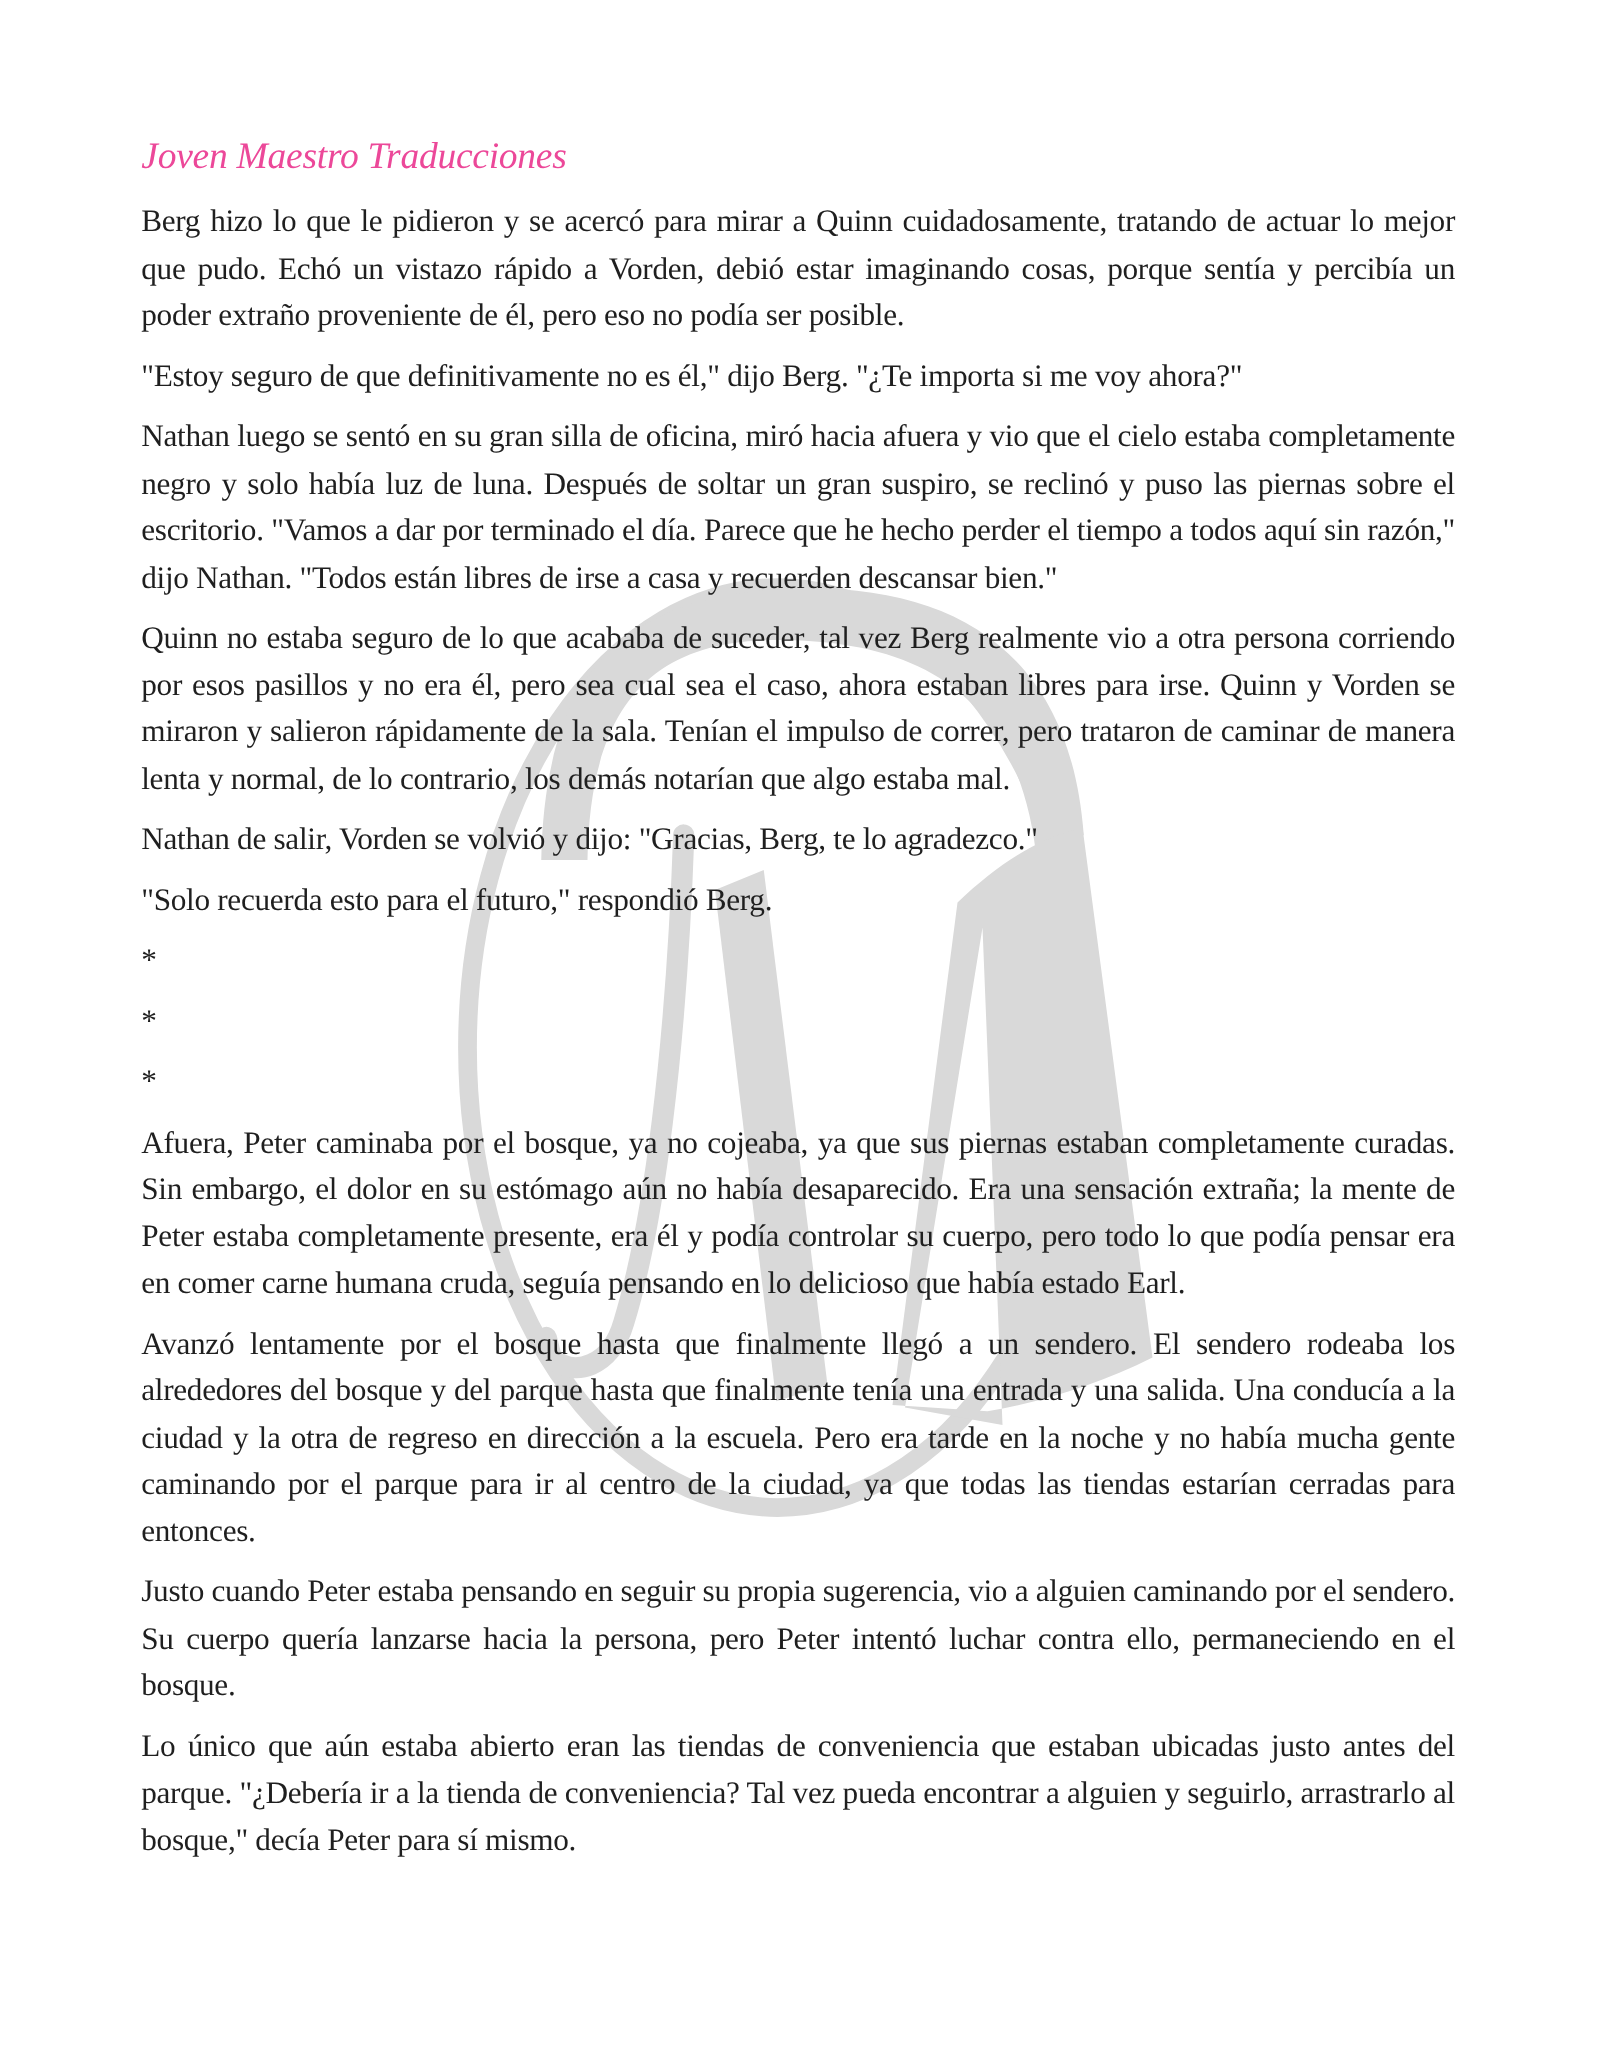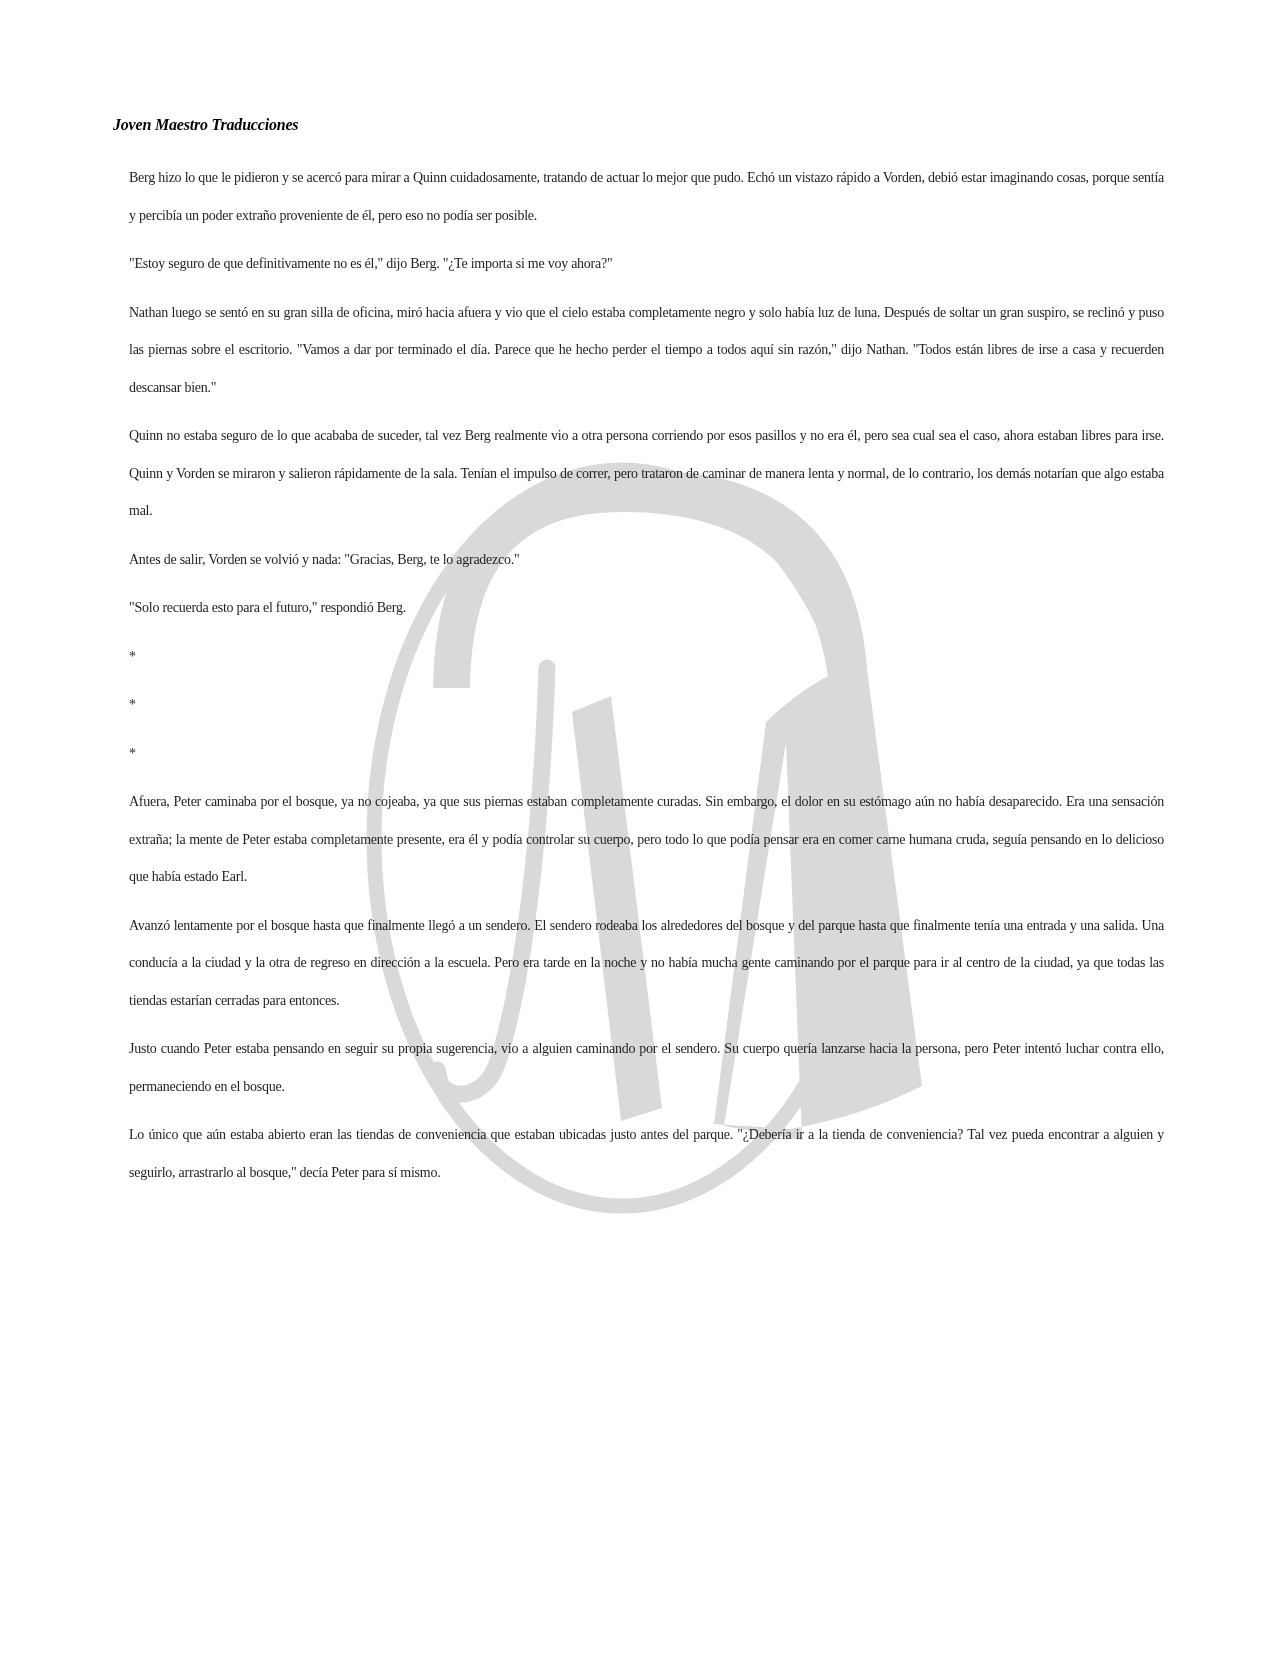--- a/index.html
+++ b/index.html
@@ -30,35 +30,35 @@
     z-index: 0;
   }
   .content {
     position: relative;
     z-index: 1;
     padding: 106px 116px 0 113px;
     box-sizing: border-box;
     width: 1280px;
   }
   .doc-title {
-    font-size: 16px;
-    font-weight: bold;
+    font-size: 30px;
+    font-weight: normal;
     font-style: italic;
-    color: #000000;
+    color: #ec4899;
     line-height: 37px;
     margin: 0 0 16px 0;
     letter-spacing: -0.2px;
   }
   .para {
-    font-size: 14px;
+    font-size: 25px;
     color: #1f1f1f;
     line-height: 37.5px;
     letter-spacing: -0.25px;
     text-align: justify;
-    margin: 0 0 11px 16px;
+    margin: 0 0 11px 0;
   }
 </style>
 </head>
 <body>
 
 <div class="page">
 
   <svg class="watermark" viewBox="0 0 1280 1656" xmlns="http://www.w3.org/2000/svg" aria-hidden="true">
     <g fill="#d9d9d9" stroke="none">
 
@@ -92,21 +92,21 @@
     </g>
   </svg>
 
   <div class="content">
     <h1 class="doc-title">Joven Maestro Traducciones</h1>
     <div>
         <p class="para">Berg hizo lo que le pidieron y se acercó para mirar a Quinn cuidadosamente, tratando de actuar lo mejor que pudo. Echó un vistazo rápido a Vorden, debió estar imaginando cosas, porque sentía y percibía un poder extraño proveniente de él, pero eso no podía ser posible.</p>
         <p class="para">"Estoy seguro de que definitivamente no es él," dijo Berg. "¿Te importa si me voy ahora?"</p>
         <p class="para">Nathan luego se sentó en su gran silla de oficina, miró hacia afuera y vio que el cielo estaba completamente negro y solo había luz de luna. Después de soltar un gran suspiro, se reclinó y puso las piernas sobre el escritorio. "Vamos a dar por terminado el día. Parece que he hecho perder el tiempo a todos aquí sin razón," dijo Nathan. "Todos están libres de irse a casa y recuerden descansar bien."</p>
         <p class="para">Quinn no estaba seguro de lo que acababa de suceder, tal vez Berg realmente vio a otra persona corriendo por esos pasillos y no era él, pero sea cual sea el caso, ahora estaban libres para irse. Quinn y Vorden se miraron y salieron rápidamente de la sala. Tenían el impulso de correr, pero trataron de caminar de manera lenta y normal, de lo contrario, los demás notarían que algo estaba mal.</p>
-        <p class="para">Antes de salir, Vorden se volvió y nada: "Gracias, Berg, te lo agradezco."</p>
+        <p class="para">Nathan de salir, Vorden se volvió y dijo: "Gracias, Berg, te lo agradezco."</p>
         <p class="para">"Solo recuerda esto para el futuro," respondió Berg.</p>
         <p class="para">*</p>
         <p class="para">*</p>
         <p class="para">*</p>
         <p class="para">Afuera, Peter caminaba por el bosque, ya no cojeaba, ya que sus piernas estaban completamente curadas. Sin embargo, el dolor en su estómago aún no había desaparecido. Era una sensación extraña; la mente de Peter estaba completamente presente, era él y podía controlar su cuerpo, pero todo lo que podía pensar era en comer carne humana cruda, seguía pensando en lo delicioso que había estado Earl.</p>
         <p class="para">Avanzó lentamente por el bosque hasta que finalmente llegó a un sendero. El sendero rodeaba los alrededores del bosque y del parque hasta que finalmente tenía una entrada y una salida. Una conducía a la ciudad y la otra de regreso en dirección a la escuela. Pero era tarde en la noche y no había mucha gente caminando por el parque para ir al centro de la ciudad, ya que todas las tiendas estarían cerradas para entonces.</p>
         <p class="para">Justo cuando Peter estaba pensando en seguir su propia sugerencia, vio a alguien caminando por el sendero. Su cuerpo quería lanzarse hacia la persona, pero Peter intentó luchar contra ello, permaneciendo en el bosque.</p>
         <p class="para">Lo único que aún estaba abierto eran las tiendas de conveniencia que estaban ubicadas justo antes del parque. "¿Debería ir a la tienda de conveniencia? Tal vez pueda encontrar a alguien y seguirlo, arrastrarlo al bosque," decía Peter para sí mismo.</p>
       </div>
   </div>

